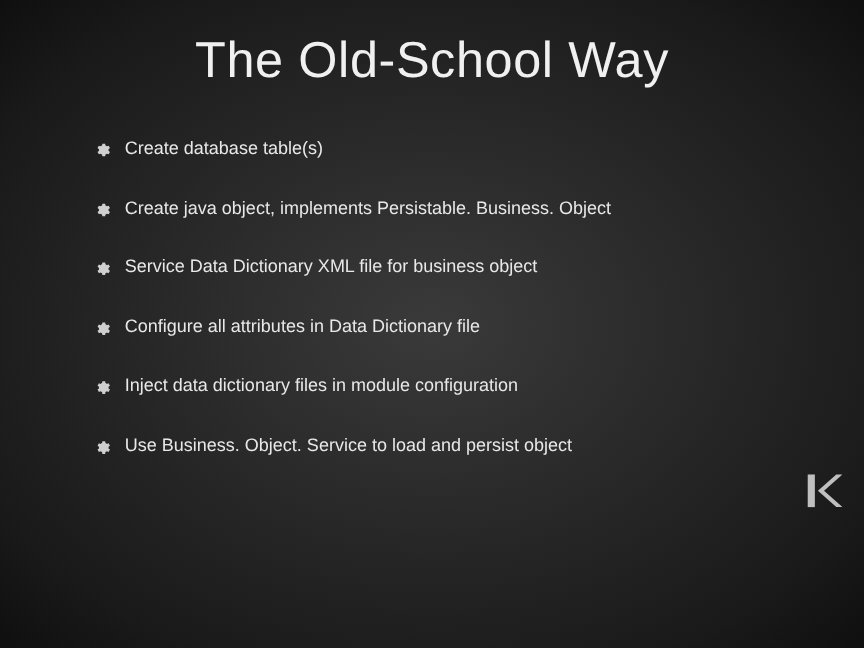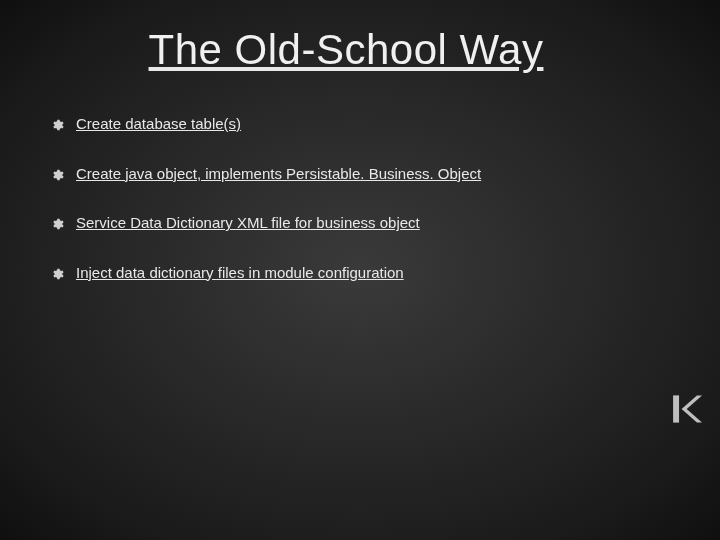--- a/index.html
+++ b/index.html
@@ -6,23 +6,22 @@
   html, body { width: 720px; height: 540px; overflow: hidden; }
   body {
     background: radial-gradient(ellipse at center, #3a3a3a 0%, #2a2a2a 40%, #1a1a1a 80%, #0f0f0f 100%);
     font-family: Arial, Helvetica, sans-serif;
     color: #e8e8e8;
     position: relative;
   }
   .slide {
     width: 720px;
     height: 440px;
-    padding: 18px 60px 0 32px;
+    padding: 18px 60px 0 60px;
     position: relative;
-    text-decoration: underline;
   }
   .title {
     font-size: 42px;
     font-weight: 400;
     text-align: center;
     color: #f0f0f0;
     margin-top: 8px;
     margin-bottom: 40px;
     letter-spacing: 0.5px;
   }
@@ -84,21 +83,37 @@
           </svg>
       </span>
       <span>Service Data Dictionary XML file for business object</span>
     </li>
     <li>
       <span class="bullet-icon">
         <svg viewBox="0 0 24 24" width="14" height="14">
             <path fill="#cfcfcf" d="M12 8a4 4 0 100 8 4 4 0 000-8zm9.4 4a7.6 7.6 0 00-.1-1.2l2.1-1.6-2-3.4-2.5 1a7.7 7.7 0 00-2-1.2l-.4-2.6h-4l-.4 2.6a7.7 7.7 0 00-2 1.2l-2.5-1-2 3.4 2.1 1.6a7.6 7.6 0 000 2.4l-2.1 1.6 2 3.4 2.5-1a7.7 7.7 0 002 1.2l.4 2.6h4l.4-2.6a7.7 7.7 0 002-1.2l2.5 1 2-3.4-2.1-1.6c.1-.4.1-.8.1-1.2z"></path>
           </svg>
       </span>
+      <span>Configure all attributes in Data Dictionary file</span>
+    </li>
+    <li>
+      <span class="bullet-icon">
+        <svg viewBox="0 0 24 24" width="14" height="14">
+            <path fill="#cfcfcf" d="M12 8a4 4 0 100 8 4 4 0 000-8zm9.4 4a7.6 7.6 0 00-.1-1.2l2.1-1.6-2-3.4-2.5 1a7.7 7.7 0 00-2-1.2l-.4-2.6h-4l-.4 2.6a7.7 7.7 0 00-2 1.2l-2.5-1-2 3.4 2.1 1.6a7.6 7.6 0 000 2.4l-2.1 1.6 2 3.4 2.5-1a7.7 7.7 0 002 1.2l.4 2.6h4l.4-2.6a7.7 7.7 0 002-1.2l2.5 1 2-3.4-2.1-1.6c.1-.4.1-.8.1-1.2z"></path>
+          </svg>
+      </span>
       <span>Inject data dictionary files in module configuration</span>
+    </li>
+    <li>
+      <span class="bullet-icon">
+        <svg viewBox="0 0 24 24" width="14" height="14">
+            <path fill="#cfcfcf" d="M12 8a4 4 0 100 8 4 4 0 000-8zm9.4 4a7.6 7.6 0 00-.1-1.2l2.1-1.6-2-3.4-2.5 1a7.7 7.7 0 00-2-1.2l-.4-2.6h-4l-.4 2.6a7.7 7.7 0 00-2 1.2l-2.5-1-2 3.4 2.1 1.6a7.6 7.6 0 000 2.4l-2.1 1.6 2 3.4 2.5-1a7.7 7.7 0 002 1.2l.4 2.6h4l.4-2.6a7.7 7.7 0 002-1.2l2.5 1 2-3.4-2.1-1.6c.1-.4.1-.8.1-1.2z"></path>
+          </svg>
+      </span>
+      <span>Use Business. Object. Service to load and persist object</span>
     </li>
   </ul>
 
   <div class="logo">
     <svg viewBox="0 0 40 40" width="34" height="34">
       <rect x="6" y="4" width="7" height="32" fill="#bfbfbf"></rect>
       <polygon points="16,20 34,4 40,4 22,20 40,36 34,36" fill="#bfbfbf"></polygon>
     </svg>
   </div>
 </div>

